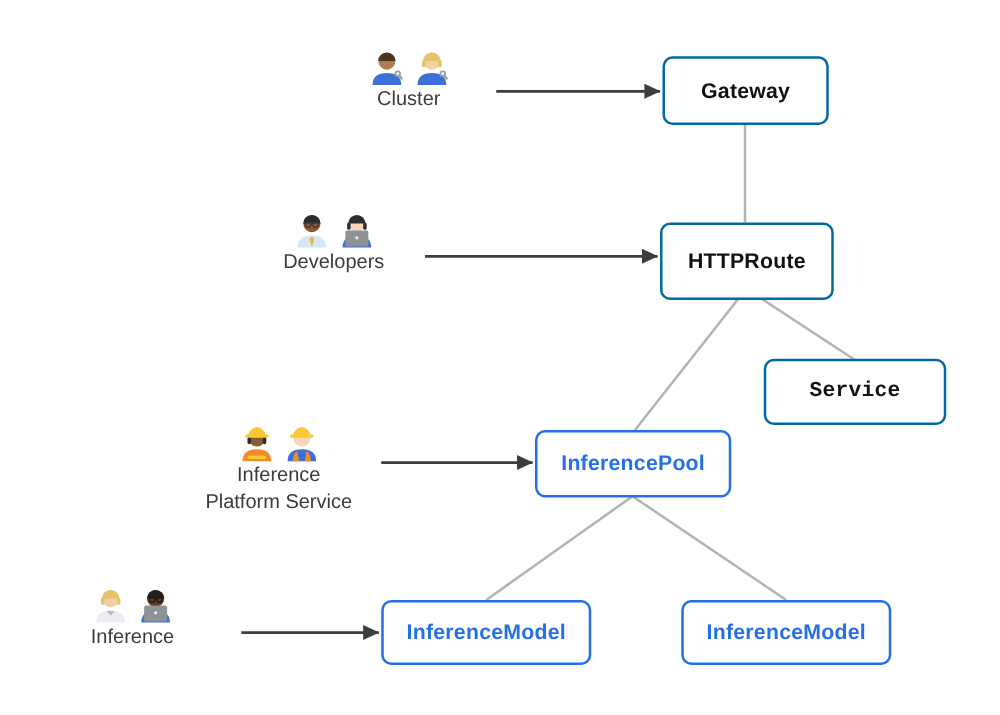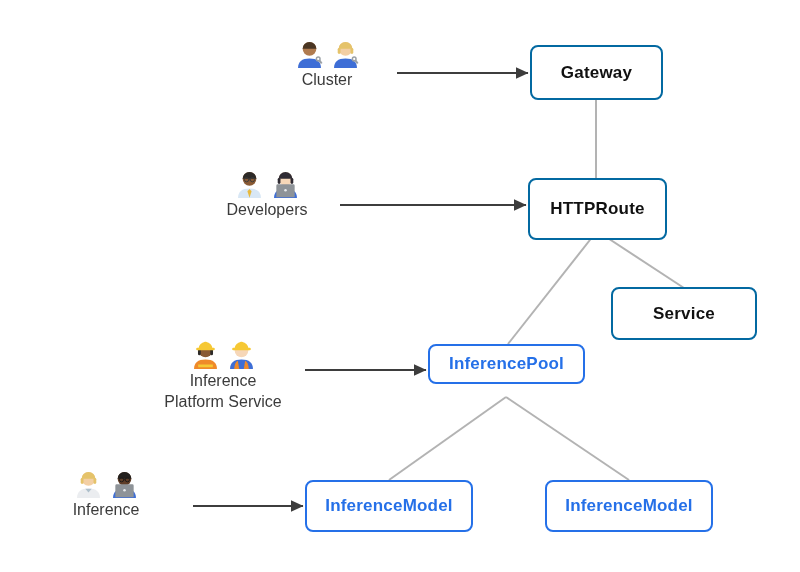--- a/index.html
+++ b/index.html
@@ -14,22 +14,22 @@
     font-weight:bold;font-size:17px;color:#111111;letter-spacing:.2px;
     box-sizing:border-box;
   }
   .node.blue{border-color:#2570e8;color:#2570e8;}
   .actor{position:absolute;text-align:center;color:#3b3b3b;font-size:16px;line-height:21px;}
   .actor .people{display:flex;justify-content:center;gap:3px;}
   .actor .label{margin-top:0;}
   
   #n-gateway{left:530px;top:45px;width:133px;height:55px;}
   #n-httproute{left:528px;top:178px;width:139px;height:62px;}
-  #n-service{left:611px;top:287px;width:146px;height:53px;}
-  #n-pool{left:428px;top:344px;width:157px;height:40px;}
+  #n-service{left:611px;top:287px;width:146px;height:53px;font-family:Liberation Mono, monospace;}
+  #n-pool{left:428px;top:344px;width:157px;height:54px;}
   #n-model1{left:305px;top:480px;width:168px;height:52px;}
   #n-model2{left:545px;top:480px;width:168px;height:52px;}
   
   #a-cluster{left:252px;top:36px;width:150px;}
   #a-appdev{left:192px;top:166px;width:150px;}
   #a-platform{left:123px;top:337px;width:200px;}
   #a-workload{left:6px;top:466px;width:200px;}
 </style>
 </head>
 <body>

